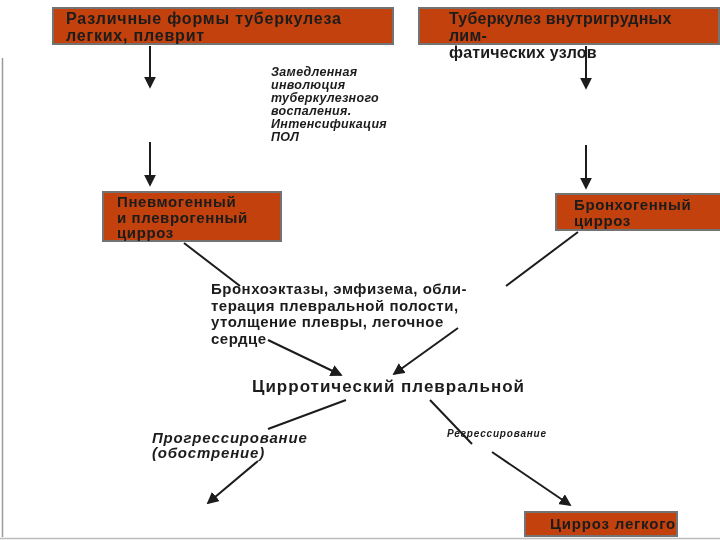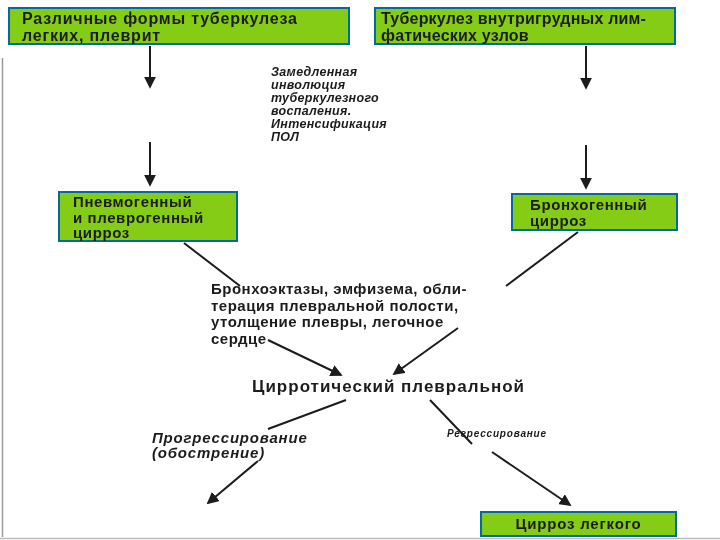--- a/index.html
+++ b/index.html
@@ -9,40 +9,41 @@
     font-family: "Liberation Sans", sans-serif;
     color: #1c1c1c;
     overflow: hidden;
   }
   #stage { position: relative; width: 720px; height: 540px; }
   svg#connectors { position: absolute; left: 0; top: 0; pointer-events: none; }
 
   .box {
     position: absolute;
     box-sizing: border-box;
-    border: 2px solid #0369a1;
-    background: #84cc16;
+    border: 2px solid #737373;
+    background: #c2410c;
     font-weight: 700;
     white-space: pre-line;
     color: #1c1c1c;
+    margin-left: 44px;
   }
   .txt {
     position: absolute;
     white-space: pre-line;
     font-weight: 700;
     color: #1c1c1c;
   }
   .italic { font-style: italic; }
 
   #box-various       { left: 8px;   top: 7px;   width: 342px; height: 38px; padding: 1px 6px 0 12px; font-size: 16px; line-height: 17px; letter-spacing: 0.8px; }
-  #box-nodes         { left: 374px; top: 7px;   width: 302px; height: 38px; padding: 1px 6px 0 5px; font-size: 16px; line-height: 17px; letter-spacing: 0.2px; }
+  #box-nodes         { left: 374px; top: 7px;   width: 302px; height: 38px; padding: 1px 6px 0 29px; font-size: 16px; line-height: 17px; letter-spacing: 0.2px; }
   #box-pneumogenic   { left: 58px;  top: 191px; width: 180px; height: 51px; padding: 1px 6px 0 13px; font-size: 15px; line-height: 15.5px; letter-spacing: 0.6px; }
   #box-bronchogenic  { left: 511px; top: 193px; width: 167px; height: 38px; padding: 2px 6px 0 17px; font-size: 15px; line-height: 15.5px; letter-spacing: 0.6px; }
   #box-fibrocavern   { left: 8px;   top: 510px; width: 361px; height: 28px; padding-top: 3px; text-align: center; font-size: 16px; letter-spacing: 0.8px; }
-  #box-lungcirrhosis { left: 480px; top: 511px; width: 197px; height: 26px; padding-top: 2px; text-align: center; font-size: 15px; letter-spacing: 0.8px; }
+  #box-lungcirrhosis { left: 480px; top: 511px; width: 154px; height: 26px; padding-top: 2px; text-align: right; font-size: 15px; letter-spacing: 0.8px; }
 
   #txt-fibrosis      { left: 60px;  top: 93px;  font-size: 15px;   line-height: 15.5px; letter-spacing: 0.5px; }
   #txt-involution    { left: 271px; top: 66px;  font-size: 12.5px; line-height: 13px;   letter-spacing: 0.3px; }
   #txt-hypovent      { left: 494px; top: 95px;  font-size: 15px;   line-height: 15.5px; letter-spacing: 0.5px; }
   #txt-complications { left: 211px; top: 281px; font-size: 15px;   line-height: 16.5px; letter-spacing: 0.5px; }
   #txt-cirrhotic     { left: 252px; top: 377px; font-size: 17px;   letter-spacing: 1px; }
   #txt-progression   { left: 152px; top: 430px; font-size: 15px;   line-height: 15px;   letter-spacing: 0.8px; }
   #txt-regression    { left: 447px; top: 428px; font-size: 10px;   letter-spacing: 0.8px; }
 </style>
 </head>

